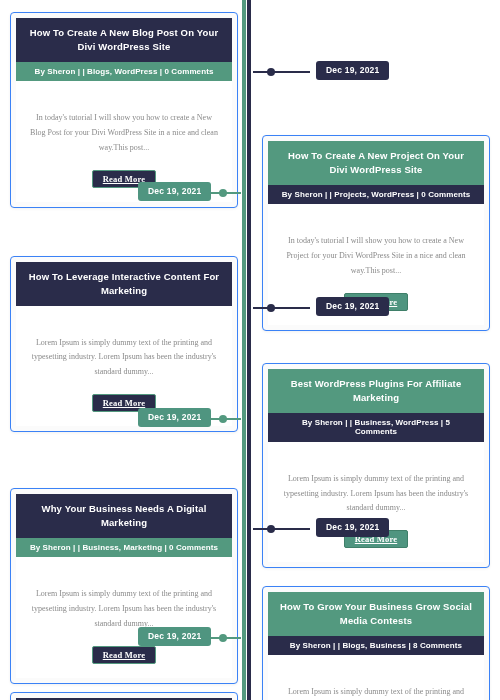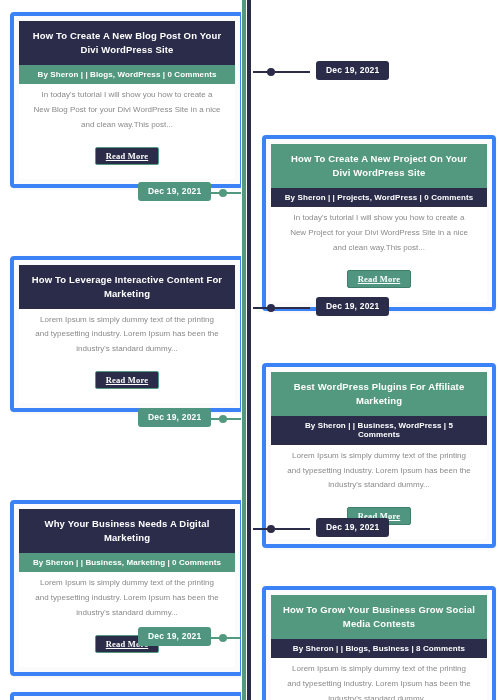--- a/index.html
+++ b/index.html
@@ -81,21 +81,21 @@
     letter-spacing: 0.2px;
     line-height: 1.1;
   }
   .date-badge.left  { background: #4f9580; }
   .date-badge.right { background: #2a2c4a; }
 
   
   .card {
     position: absolute;
     background: #fbfbfb;
-    border: 4px solid #3b82f6;
+    border: 1px solid #3b82f6;
     border-radius: 4px;
     overflow: hidden;
     box-shadow: 0 1px 3px rgba(0,0,0,0.06);
     z-index: 1;
   }
   .card-inner {
     margin: 5px;
     background: #fbfbfb;
   }
 
@@ -111,22 +111,23 @@
   .card-meta {
     padding: 5px 12px;
     font-size: 8px;
     font-weight: bold;
     color: #ffffff;
     text-align: center;
     letter-spacing: 0.1px;
     line-height: 1.2;
   }
   .card-body {
-    padding: 4px 14px 6px 14px;
-    background: #ffffff;
+    padding: 30px 14px 6px 14px;
+    background: #ffffff;
+    font-family: Liberation Serif, serif;
   }
   .card-excerpt {
     font-size: 8px;
     color: #8a8a8a;
     text-align: center;
     line-height: 1.85;
     margin: 0;
   }
   .card-btn-wrap {
     text-align: center;
@@ -212,21 +213,21 @@
       <div class="card right" style="left: 262px; top: 363px; width: 226px;">
         <div class="card-inner">
           <div class="card-title">Best WordPress Plugins For Affiliate Marketing</div>
           <div class="card-meta">By Sheron | | Business, WordPress | 5 Comments</div>
           <div class="card-body">
             <p class="card-excerpt">Lorem Ipsum is simply dummy text of the printing and typesetting industry. Lorem Ipsum has been the industry's standard dummy...</p>
           </div>
           <div class="card-btn-wrap"><a class="read-more" href="#">Read More</a></div>
         </div>
       </div>
-      <div class="card left" style="left: 10px; top: 500px; width: 226px;">
+      <div class="card left" style="left: 10px; top: 488px; width: 226px;">
         <div class="card-inner">
           <div class="card-title">Why Your Business Needs A Digital Marketing</div>
           <div class="card-meta">By Sheron | | Business, Marketing | 0 Comments</div>
           <div class="card-body">
             <p class="card-excerpt">Lorem Ipsum is simply dummy text of the printing and typesetting industry. Lorem Ipsum has been the industry's standard dummy...</p>
           </div>
           <div class="card-btn-wrap"><a class="read-more" href="#">Read More</a></div>
         </div>
       </div>
       <div class="card right" style="left: 262px; top: 586px; width: 226px;">

